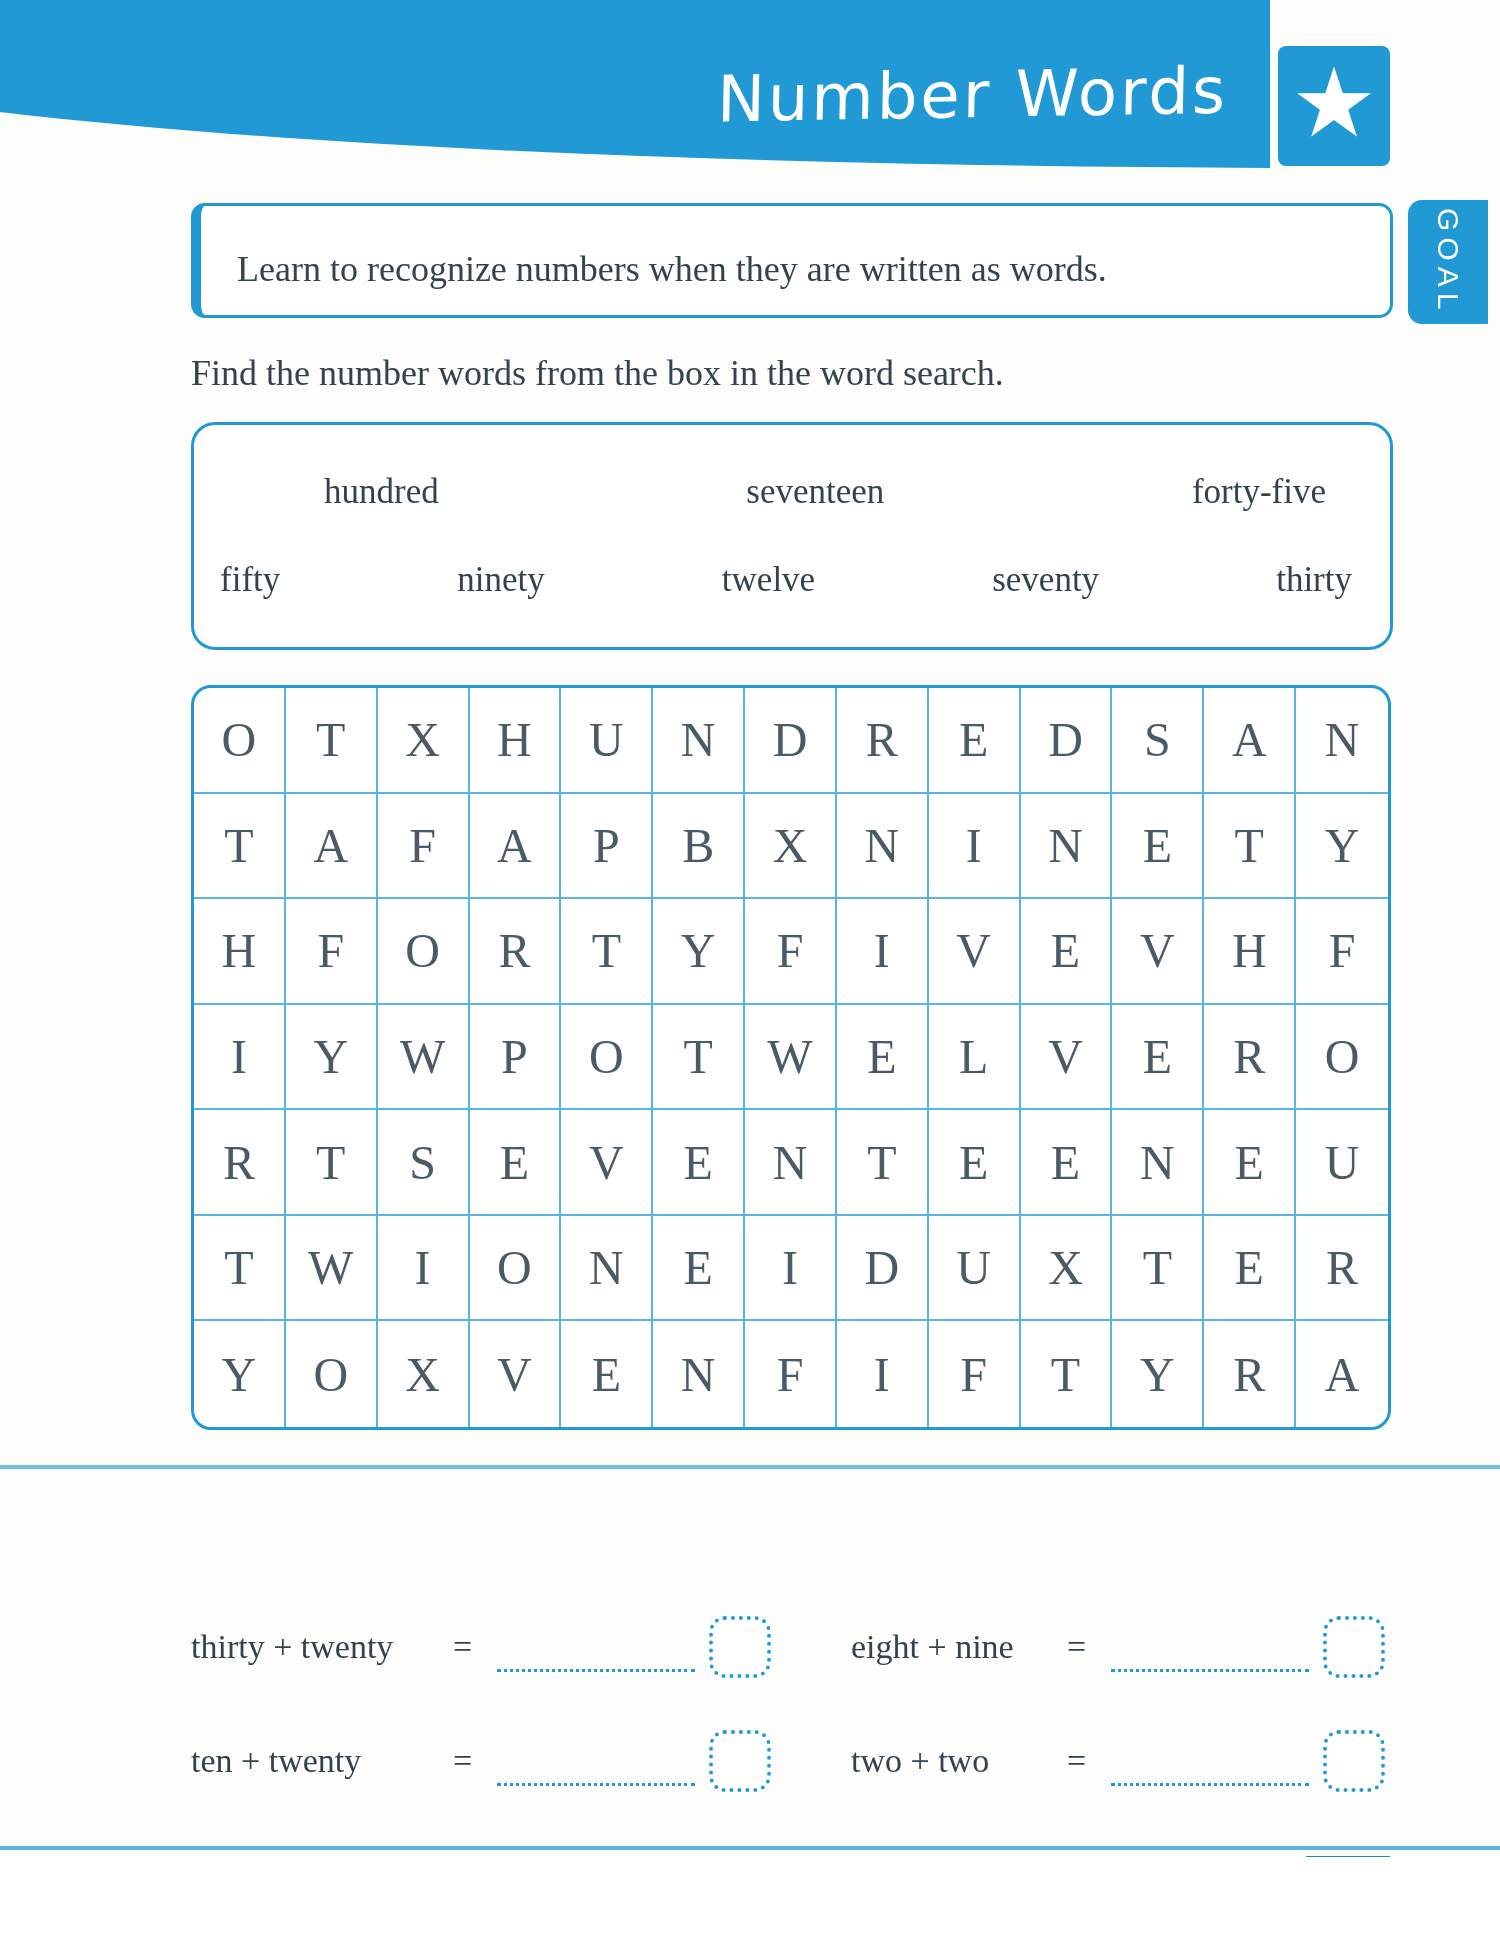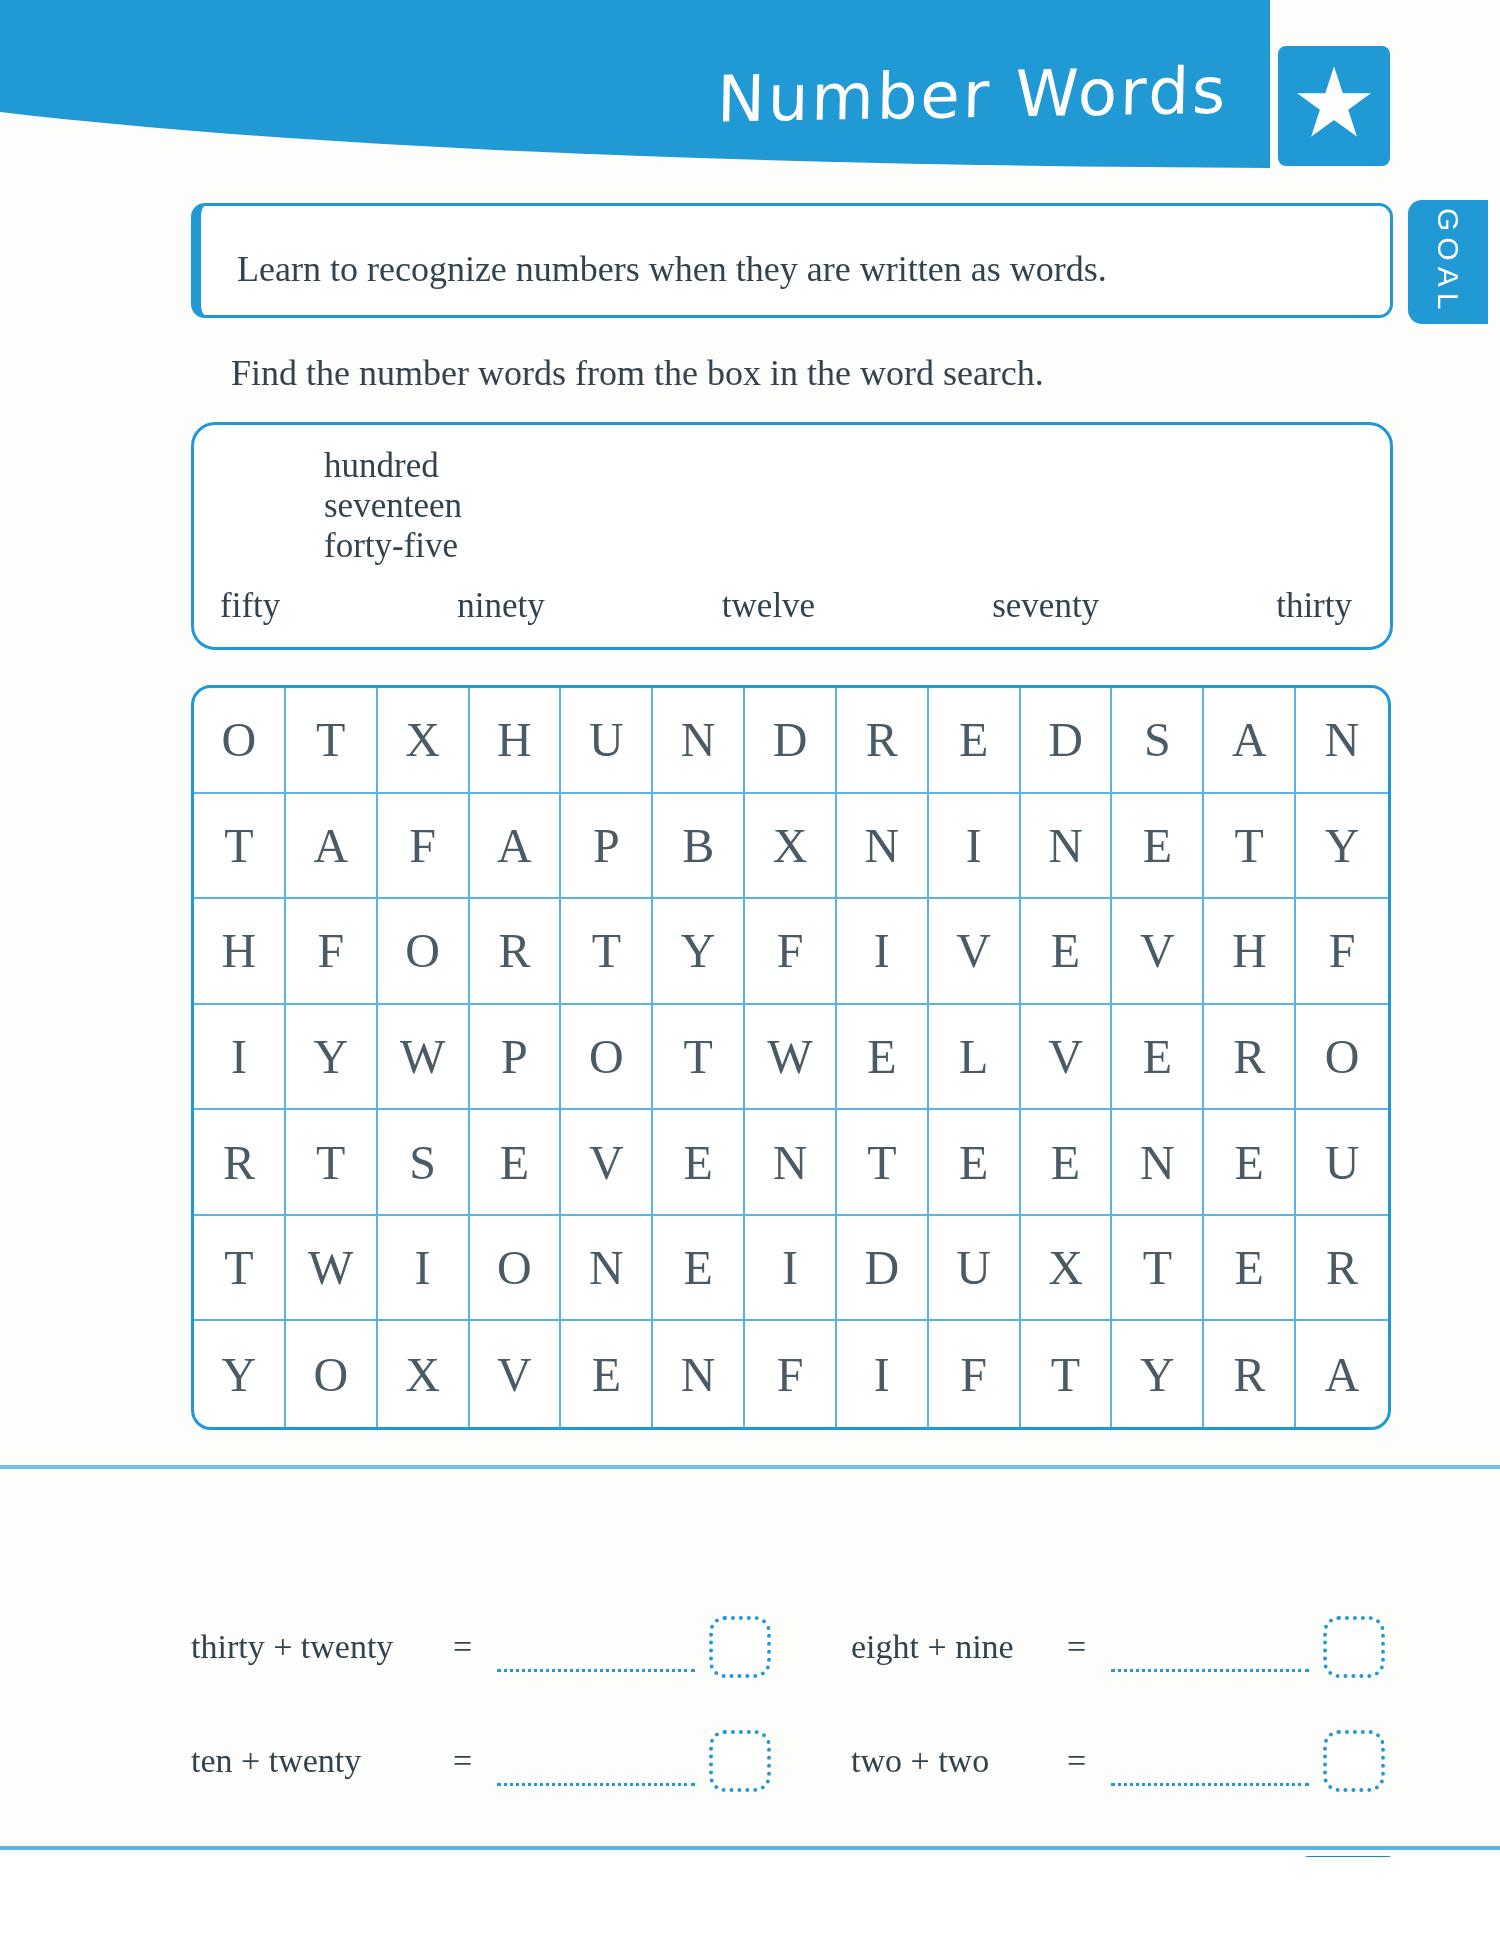--- a/index.html
+++ b/index.html
@@ -44,32 +44,32 @@
 
   
   .goal-box{
     position:absolute;left:191px;top:203px;width:1202px;height:115px;
     border:3px solid var(--accent);border-left:10px solid var(--accent);
     border-radius:14px;display:flex;align-items:center;padding-left:36px;
     background:#ffffff;
   }
   .goal-box p{font-size:36px;margin-top:16px;}
 
-  .instruction{position:absolute;left:191px;top:352px;font-size:36px;margin-left:40px;}
+  .instruction{position:absolute;left:191px;top:352px;font-size:36px;}
 
   
   .word-bank{
     position:absolute;left:191px;top:422px;width:1202px;height:228px;
     border:3px solid var(--accent);border-radius:24px;background:#ffffff;
     display:flex;flex-direction:column;justify-content:space-evenly;
     font-size:35px;
   }
   .bank-row{display:flex;justify-content:space-between;}
   .bank-row-0{padding:0 44px 0 42px;}
-  .bank-row-1{padding:0 80px 0 130px;flex-direction:column;}
+  .bank-row-1{padding:0 64px 0 130px;}
   .bank-row-2{padding:0 38px 0 26px;}
 
   
   .word-search{
     position:absolute;left:191px;top:685px;width:1200px;height:745px;
     border:3px solid var(--accent);border-radius:20px;overflow:hidden;
     display:grid;grid-template-columns:repeat(13,1fr);grid-auto-rows:1fr;
     background:#ffffff;
   }
   .ws-cell{

